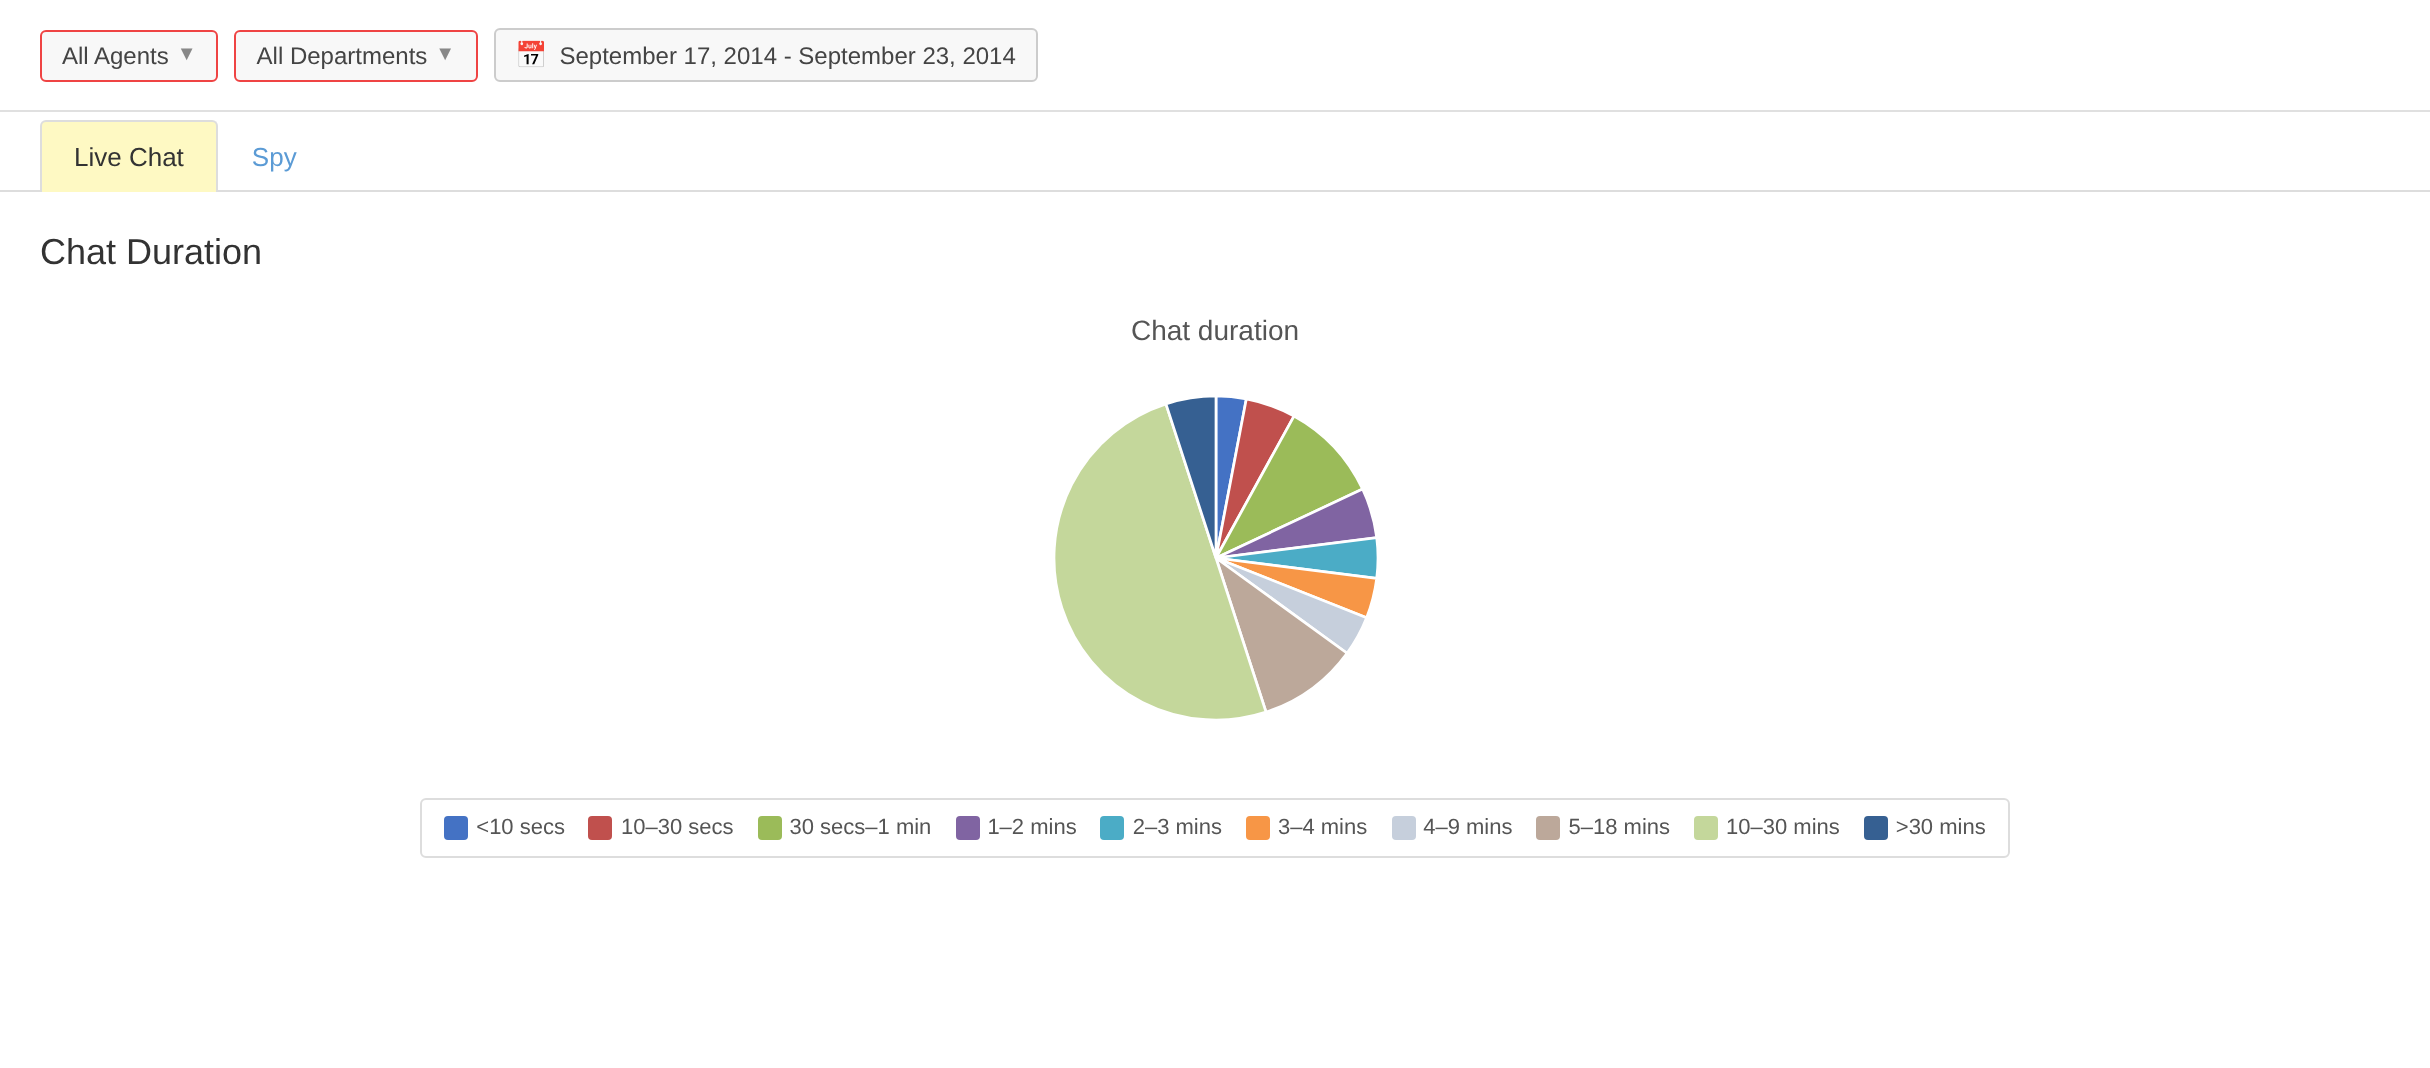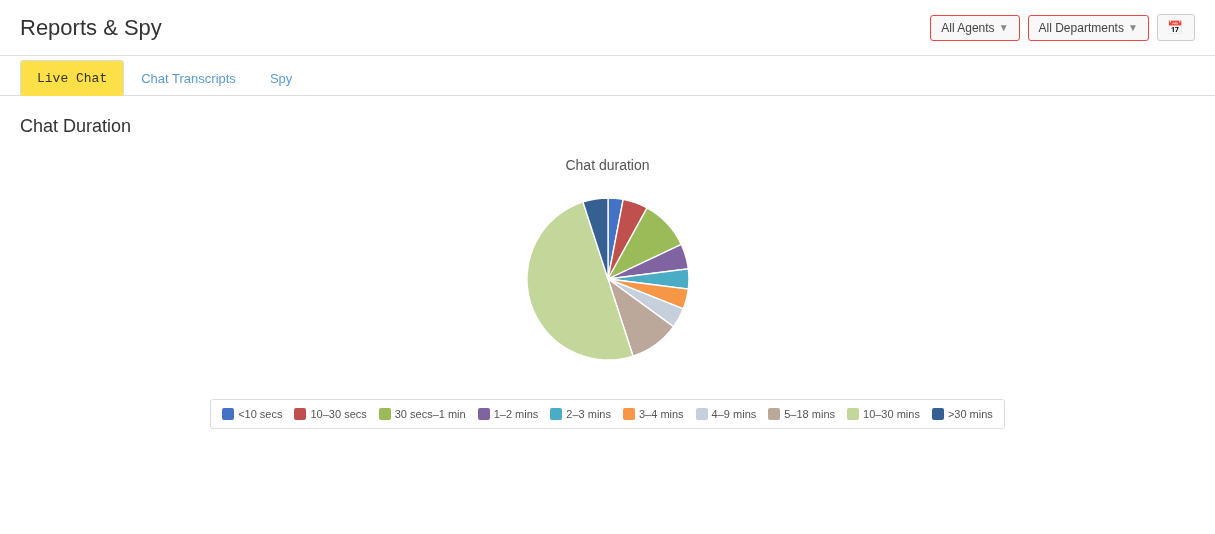--- a/index.html
+++ b/index.html
@@ -79,25 +79,24 @@
       font-size: 13px;
       color: #5b9bd5;
       border: 1px solid transparent;
       border-bottom: none;
       margin-bottom: -1px;
       text-decoration: none;
     }
 
     .tab.active {
       color: #333;
-      background: #fde047;
+      background: #fef9c3;
       border-color: #ddd;
       border-bottom-color: #fff;
       border-radius: 3px 3px 0 0;
-      font-family: Liberation Mono, monospace;
     }
 
     .content {
       padding: 20px 20px;
     }
 
     .section-title {
       font-size: 18px;
       font-weight: 300;
       color: #333;
@@ -147,39 +146,38 @@
       height: 12px;
       border-radius: 2px;
       display: inline-block;
       flex-shrink: 0;
     }
   </style>
 </head>
 <body>
 
 <div class="header">
-  <h1 class="header-title">Reports &amp; Spy</h1>
   <div class="header-controls">
     <button class="dropdown-btn">
       <span>All Agents</span>
       <span class="arrow">▼</span>
     </button>
     <button class="dropdown-btn">
       <span>All Departments</span>
       <span class="arrow">▼</span>
     </button>
     <button class="date-range-btn">
       <span class="calendar-icon">📅</span>
+      <span>September 17, 2014 - September 23, 2014</span>
     </button>
   </div>
 </div>
 
 <div class="tabs">
   <a class="tab active" href="#">Live Chat</a>
-  <a class="tab" href="#">Chat Transcripts</a>
   <a class="tab" href="#">Spy</a>
 </div>
 
 <div class="content">
   <h2 class="section-title">Chat Duration</h2>
 
   <div class="chart-container">
     <div class="chart-title">Chat duration</div>
 
     <svg class="pie-svg" viewBox="0 0 200 200">

